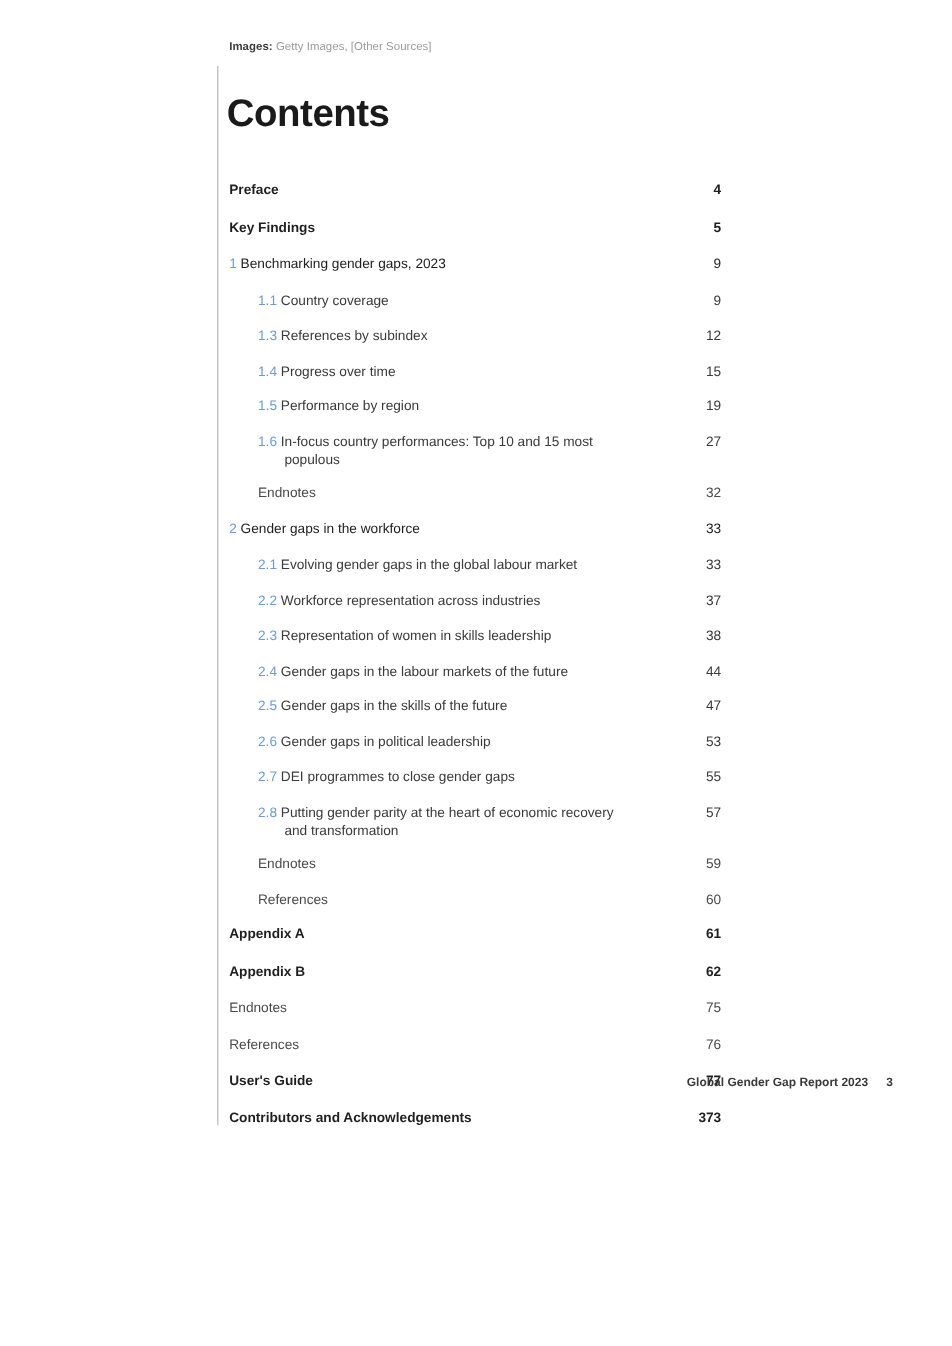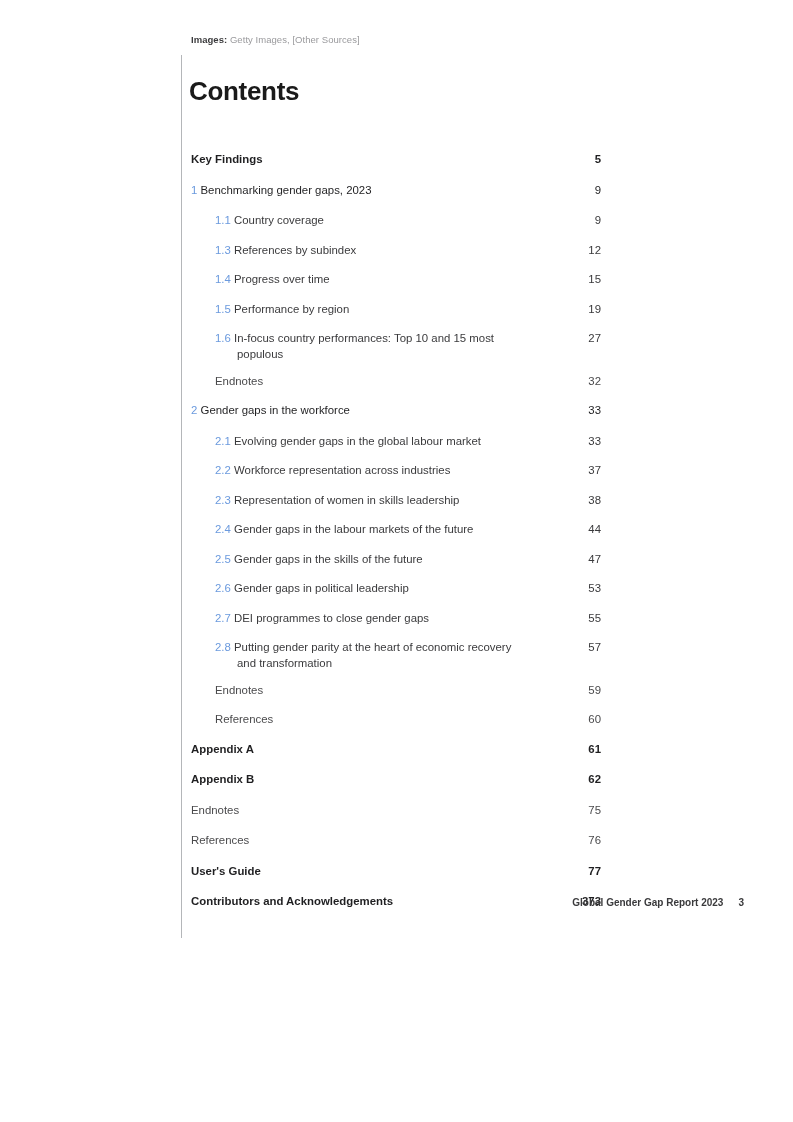--- a/index.html
+++ b/index.html
@@ -40,21 +40,21 @@
   }
   .credit .credit-label {
     font-weight: 700;
     color: #3c3c3e;
   }
 
   .title {
     position: absolute;
     left: 189px;
     top: 78px;
-    font-size: 26px;
+    font-size: 32px;
     font-weight: 700;
     letter-spacing: -0.012em;
     color: #1a1a1a;
     line-height: 1;
   }
 
   .toc {
     position: absolute;
     left: 191px;
     top: 152px;
@@ -157,20 +157,21 @@
   <div class="rule"></div>
 
   <div class="credit">
     <span class="credit-label">Images:</span>
     <span class="credit-sources">Getty Images, [Other Sources]</span>
   </div>
 
   <div class="title">Contents</div>
 
   <div class="toc" id="toc-list">
+      <div class="entry level-top"><span>Preface</span><span class="pg">4</span></div>
       <div class="entry level-top"><span>Key Findings</span><span class="pg">5</span></div>
       <div class="entry level-chapter gap-before"><span class="num">1</span> <span>Benchmarking gender gaps, 2023</span><span class="pg">9</span></div>
       <div class="entry level-sub"><span class="num">1.1</span> <span>Country coverage</span><span class="pg">9</span></div>
       <div class="entry level-sub"><span class="num">1.3</span> <span>References by subindex</span><span class="pg">12</span></div>
       <div class="entry level-sub"><span class="num">1.4</span> <span>Progress over time</span><span class="pg">15</span></div>
       <div class="entry level-sub"><span class="num">1.5</span> <span>Performance by region</span><span class="pg">19</span></div>
       <div class="entry level-sub"><span class="num">1.6</span> <span>In-focus country performances: Top 10 and 15 most populous</span><span class="pg">27</span></div>
       <div class="entry level-subplain"><span>Endnotes</span><span class="pg">32</span></div>
       <div class="entry level-chapter gap-before"><span class="num">2</span> <span>Gender gaps in the workforce</span><span class="pg">33</span></div>
       <div class="entry level-sub"><span class="num">2.1</span> <span>Evolving gender gaps in the global labour market</span><span class="pg">33</span></div>

